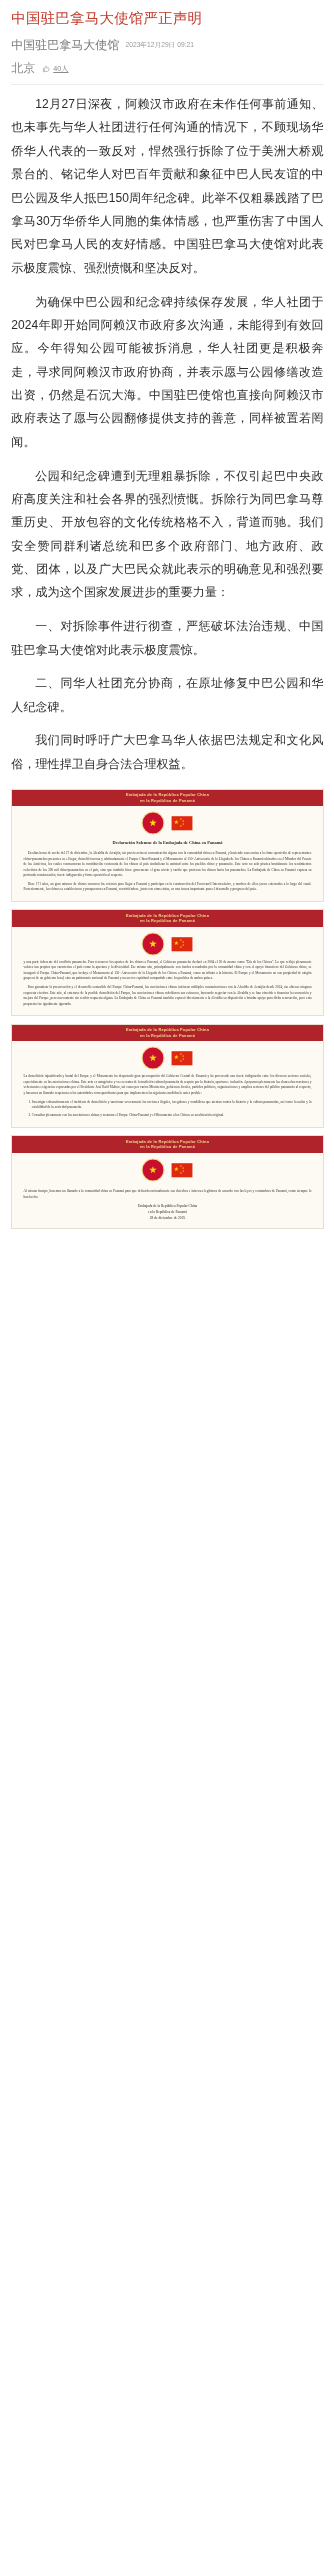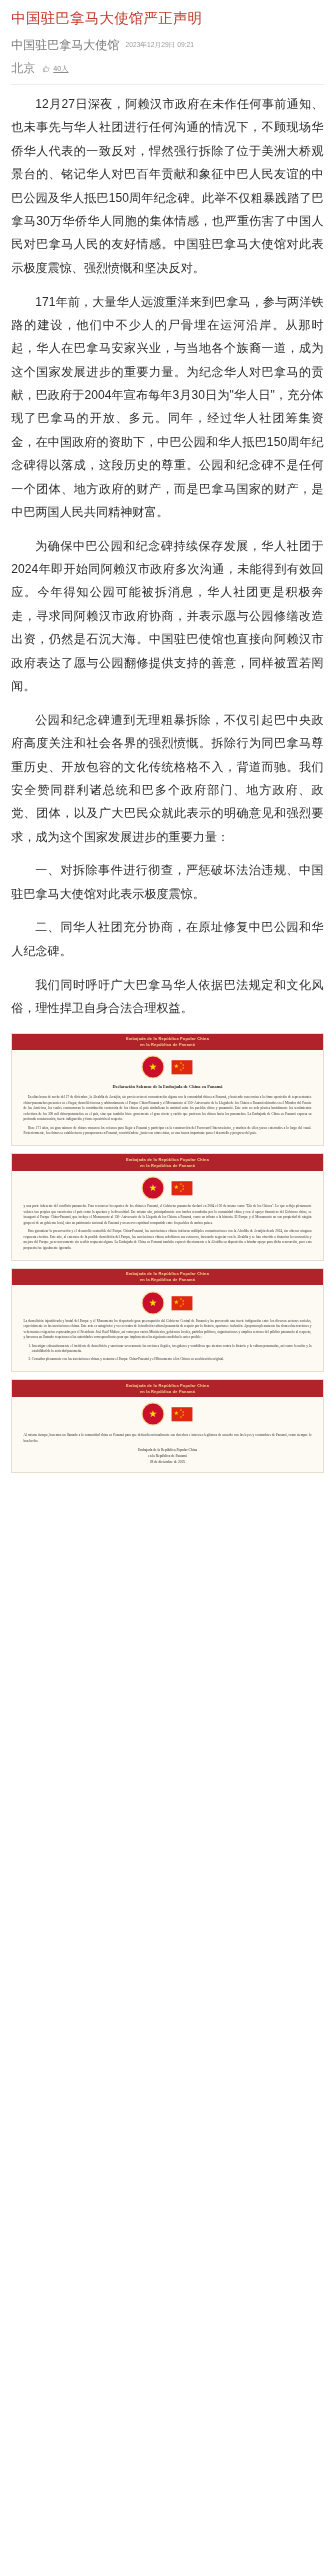--- a/index.html
+++ b/index.html
@@ -188,21 +188,20 @@
           </svg>
         </span>
         <span>40人</span>
       </span>
     </div>
   </div>
   <div class="divider"></div>
 
   <div class="body">
     <p>12月27日深夜，阿赖汉市政府在未作任何事前通知、也未事先与华人社团进行任何沟通的情况下，不顾现场华侨华人代表的一致反对，悍然强行拆除了位于美洲大桥观景台的、铭记华人对巴百年贡献和象征中巴人民友谊的中巴公园及华人抵巴150周年纪念碑。此举不仅粗暴践踏了巴拿马30万华侨华人同胞的集体情感，也严重伤害了中国人民对巴拿马人民的友好情感。中国驻巴拿马大使馆对此表示极度震惊、强烈愤慨和坚决反对。</p>
-    <p>171年前，大量华人远渡重洋来到巴拿马，参与两洋铁路的建设，他们中不少人的尸骨埋在运河沿岸。从那时起，华人在巴拿马安家兴业，与当地各个族裔一道，成为这个国家发展进步的重要力量。为纪念华人对巴拿马的贡献，巴政府于2004年宣布每年3月30日为"华人日"，充分体现了巴拿马的开放、多元。同年，经过华人社团筹集资金，在中国政府的资助下，中巴公园和华人抵巴150周年纪念碑得以落成，这段历史的尊重。公园和纪念碑不是任何一个团体、地方政府的财产，而是巴拿马国家的财产，是中巴两国人民共同精神财富。</p>
     <p>为确保中巴公园和纪念碑持续保存发展，华人社团于2024年即开始同阿赖汉市政府多次沟通，未能得到有效回应。今年得知公园可能被拆消息，华人社团更是积极奔走，寻求同阿赖汉市政府协商，并表示愿与公园修缮改造出资，仍然是石沉大海。中国驻巴使馆也直接向阿赖汉市政府表达了愿与公园翻修提供支持的善意，同样被置若罔闻。</p>
     <p>公园和纪念碑遭到无理粗暴拆除，不仅引起巴中央政府高度关注和社会各界的强烈愤慨。拆除行为同巴拿马尊重历史、开放包容的文化传统格格不入，背道而驰。我们安全赞同群利诸总统和巴多个政府部门、地方政府、政党、团体，以及广大巴民众就此表示的明确意见和强烈要求，成为这个国家发展进步的重要力量：</p>
     <p>一、对拆除事件进行彻查，严惩破坏法治违规、中国驻巴拿马大使馆对此表示极度震惊。</p>
     <p>二、同华人社团充分协商，在原址修复中巴公园和华人纪念碑。</p>
     <p>我们同时呼吁广大巴拿马华人依据巴法规定和文化风俗，理性捍卫自身合法合理权益。</p>
   </div>
 
   <div class="cards">
 
     <div class="card">

